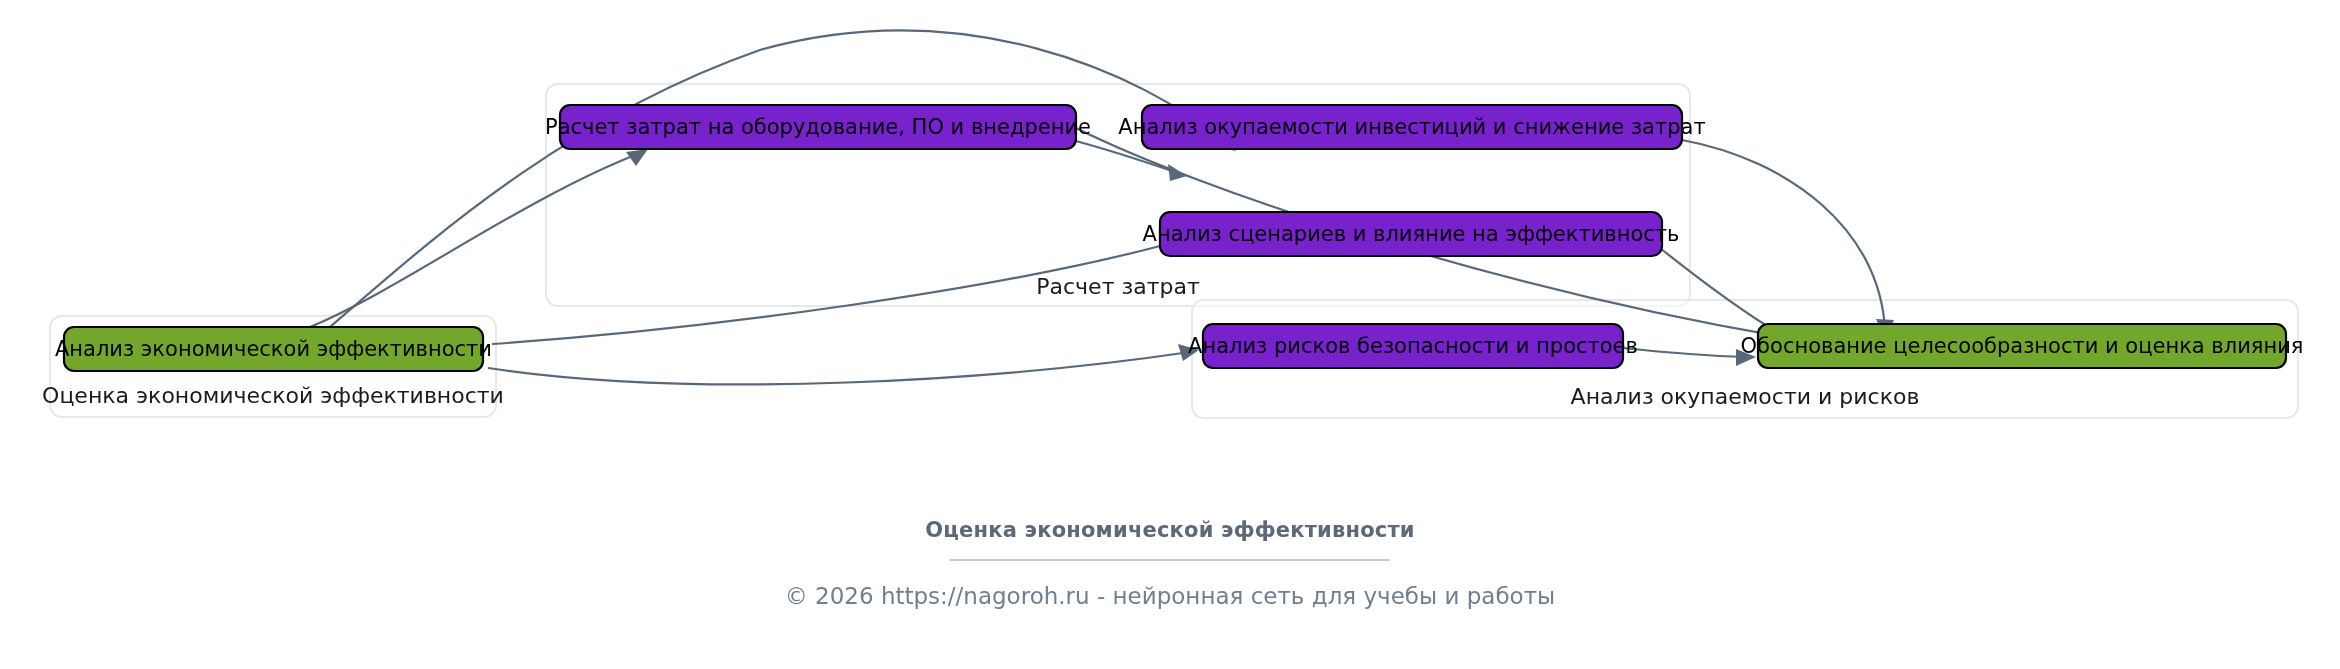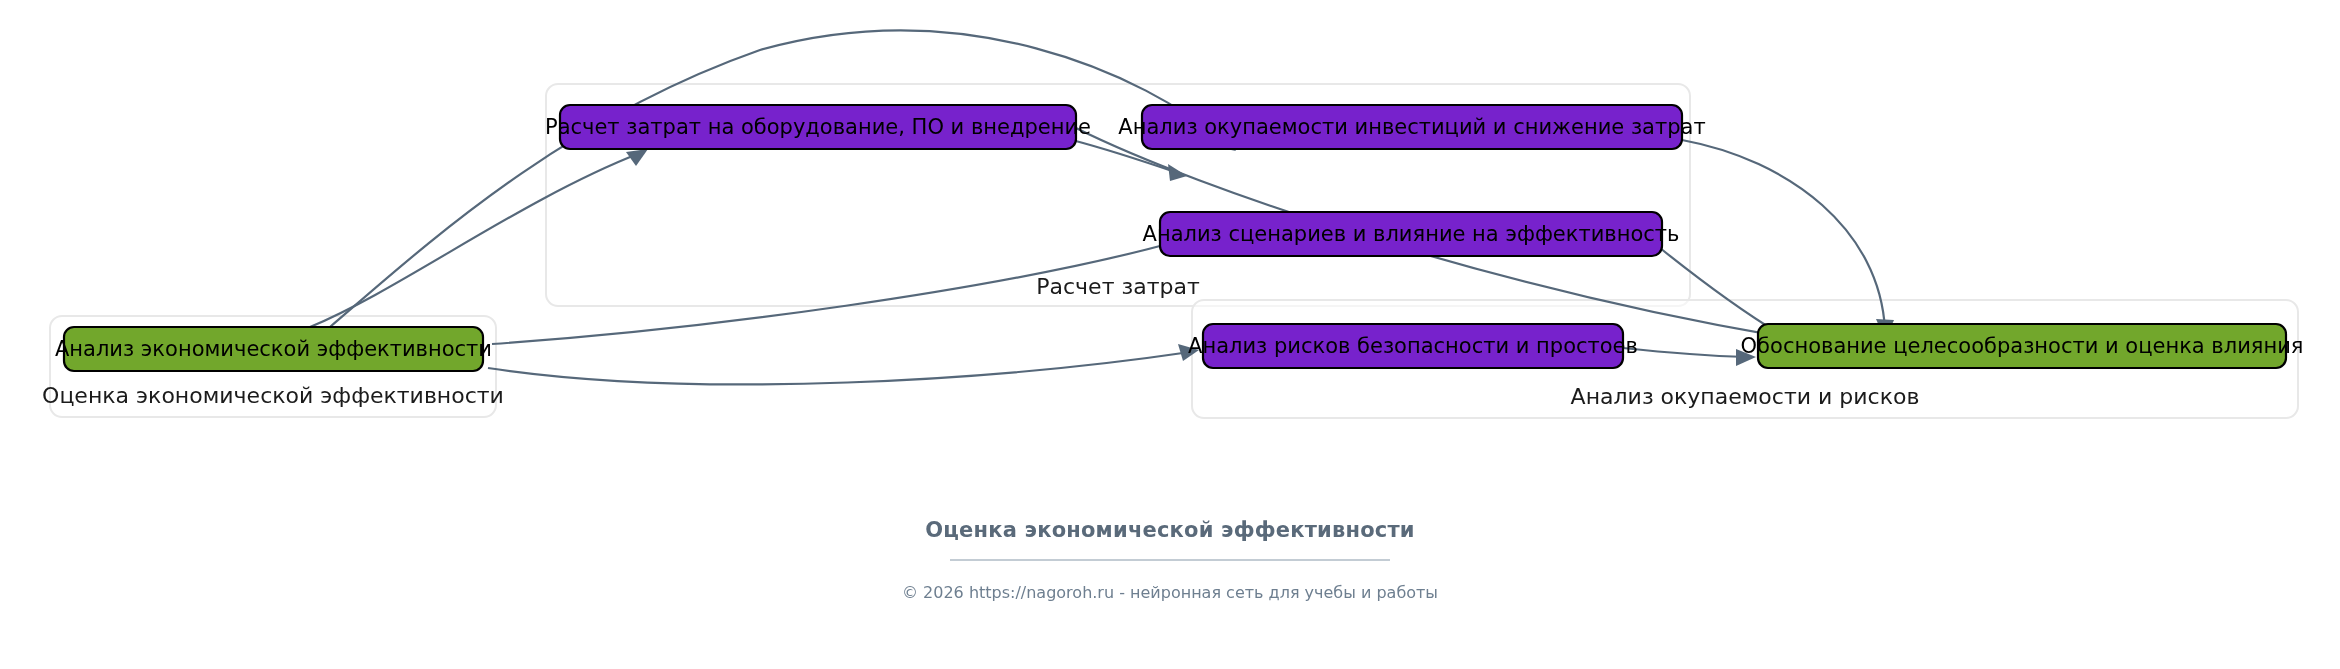--- a/index.html
+++ b/index.html
@@ -80,21 +80,21 @@
   }
   #footer-divider {
     width: 440px;
     height: 0;
     margin: 17px auto 0 auto;
     border: 0;
     border-top: 2px solid #c3ccd4;
   }
   #footer-copy {
     font-family: "DejaVu Sans", "Liberation Sans", sans-serif;
-    font-size: 16px;
+    font-size: 23px;
     color: #6e7f90;
     padding-top: 22px;
   }
 </style>
 </head>
 <body>
 
 <div id="root">
 
   <svg id="diagram" viewBox="0 0 2340 470">

